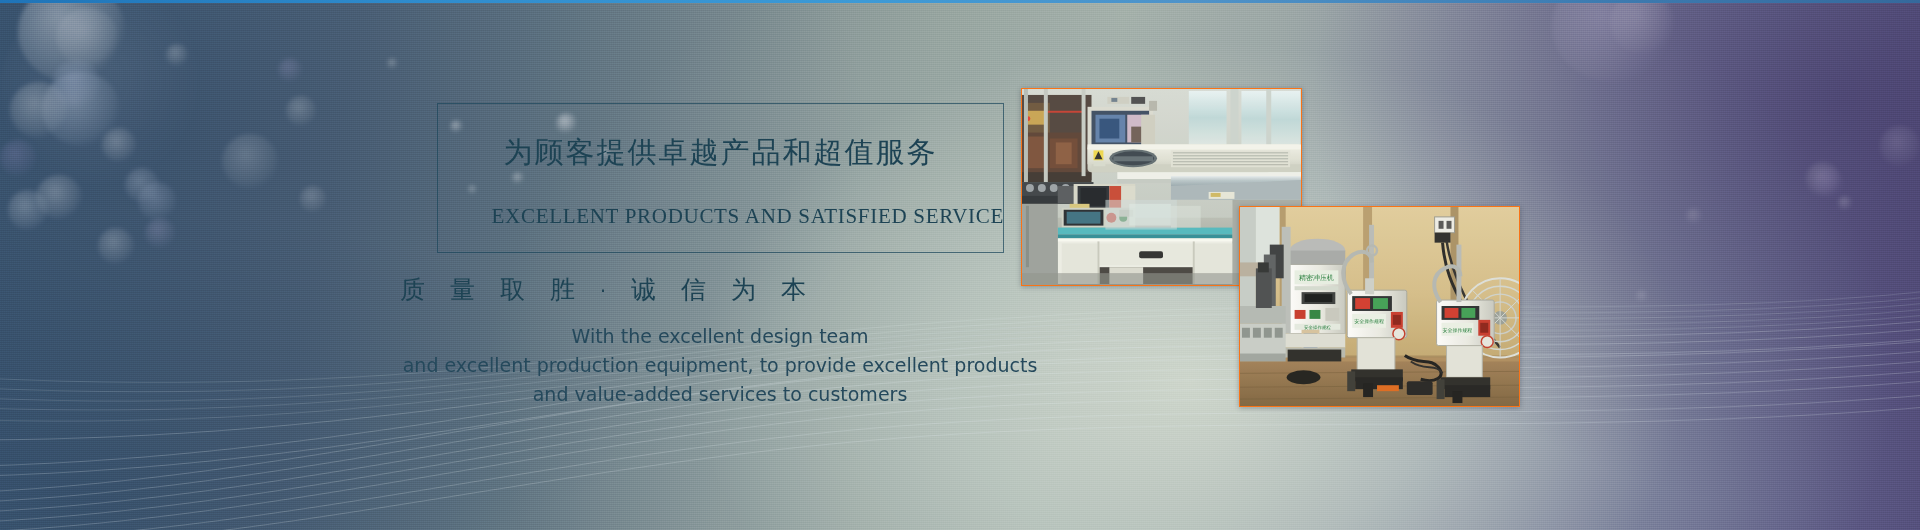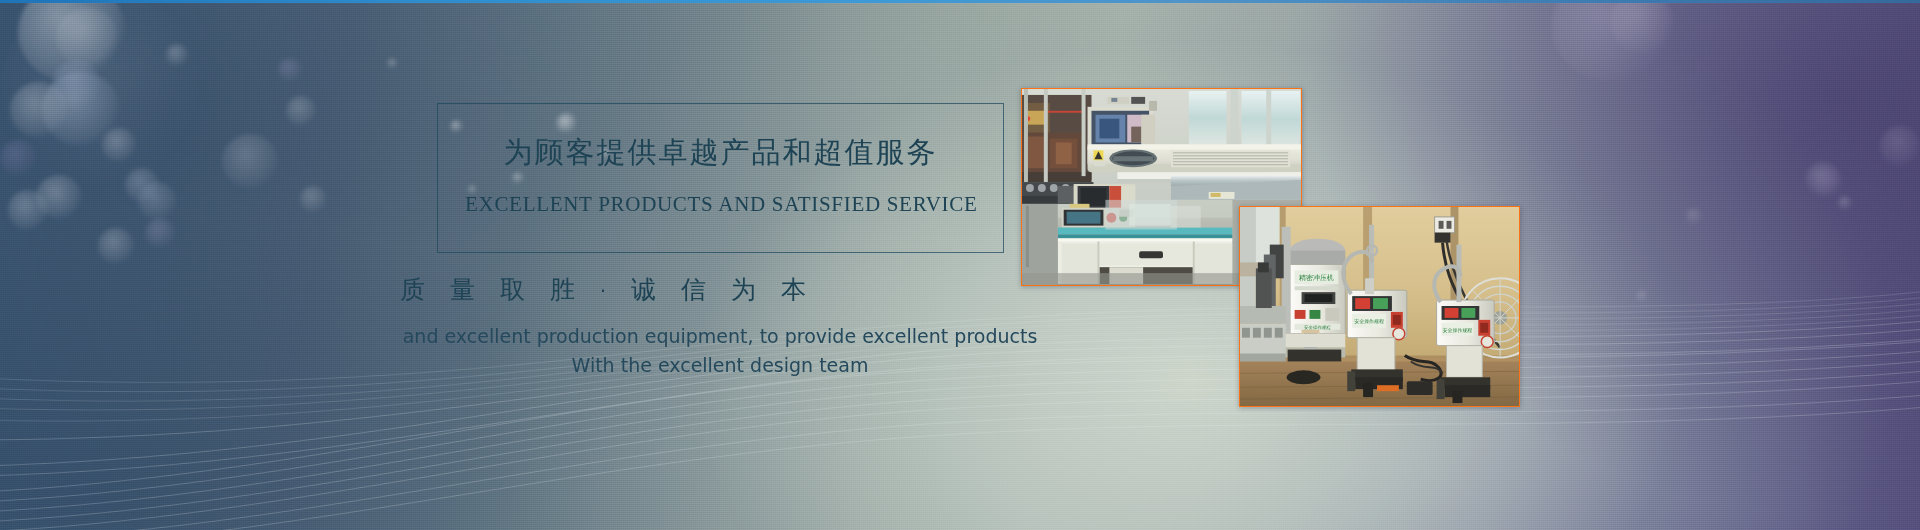--- a/index.html
+++ b/index.html
@@ -80,22 +80,22 @@
     position:absolute; left:437px; top:133px; width:567px;
     text-align:center;
     font-size:29px; letter-spacing:2.0px;
     color:#1d4354;
     font-family:"DejaVu Sans","Liberation Sans",sans-serif;
     font-weight:400;
     white-space:nowrap;
   }
 
   .headline-en {
-    position:absolute; left:437px; top:192px; width:567px;
-    text-align:left;
+    position:absolute; left:437px; top:204px; width:567px;
+    text-align:right;
     font-family:"Liberation Serif","DejaVu Serif",serif;
     font-size:21px; letter-spacing:0.7px;
     color:#1d4354;
     white-space:nowrap;
     padding-left:28px;
   }
 
   .slogan-cn {
     position:absolute; left:400px; top:273px; width:640px;
     text-align:left;
@@ -207,22 +207,23 @@
 
     <div class="headline-box"></div>
 
     <div class="headline-cn">为顾客提供卓越产品和超值服务</div>
 
     <div class="headline-en">EXCELLENT PRODUCTS AND SATISFIED SERVICE</div>
 
     <div class="slogan-cn"><span>质</span><span class="sp"></span><span>量</span><span class="sp"></span><span>取</span><span class="sp"></span><span>胜</span><span class="sp"></span><span class="dot">·</span><span class="sp"></span><span>诚</span><span class="sp"></span><span>信</span><span class="sp"></span><span>为</span><span class="sp"></span><span>本</span></div>
 
     <div class="para">
+      <div>With the excellent design team</div>
       <div>and excellent production equipment, to provide excellent products</div>
-      <div>With the excellent design team</div>
+      <div>and value-added services to customers</div>
     </div>
   </div>
 
   <div class="photo photo-1">
     <svg viewBox="0 0 281 198" preserveAspectRatio="none">
       <defs>
         <linearGradient id="p1wall" x1="0" y1="0" x2="0" y2="1">
           <stop offset="0" stop-color="#d8dcd3"></stop>
             <stop offset="1" stop-color="#c3c9bf"></stop>
         </linearGradient>

